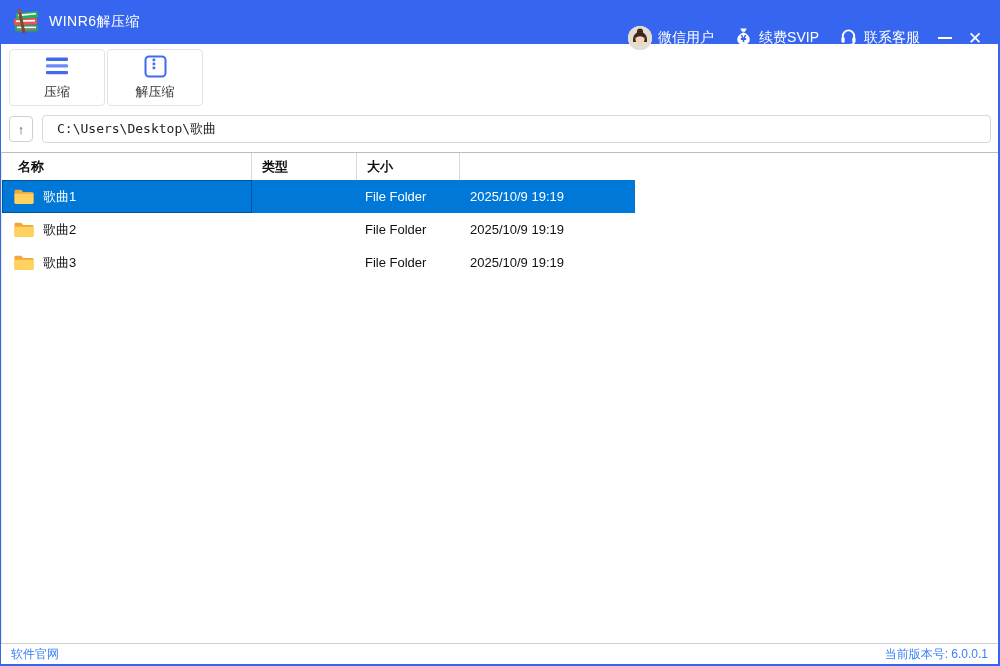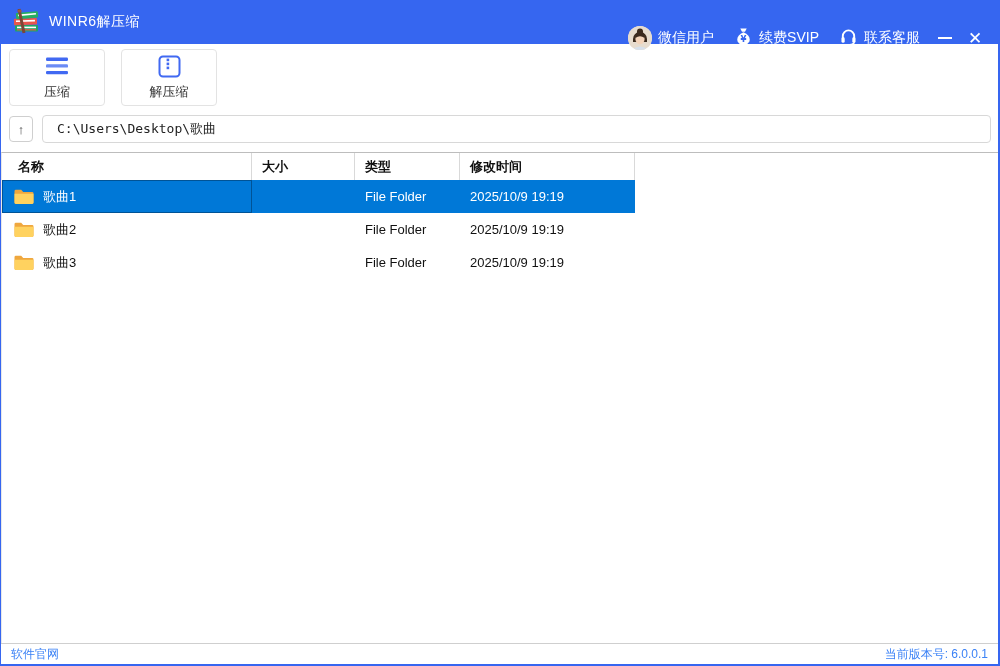--- a/index.html
+++ b/index.html
@@ -34,21 +34,21 @@
     background:rgba(255,255,255,.30);border-radius:2px;
   }
   .avatar{width:24px;height:24px;border-radius:50%;overflow:hidden;background:#E9DED2;flex:0 0 24px;}
   .win-btn{
     width:30px;height:44px;display:flex;align-items:center;justify-content:center;
     font-size:16px;cursor:default;
   }
   .min-line{display:block;width:14px;height:0;border-top:2px solid #fff;}
   .close-glyph{font-size:17px;line-height:1;}
   
-  .toolbar{flex:0 0 68px;display:flex;gap:16px;padding:5px 8px 6px 8px;background:#fff;}
+  .toolbar{flex:0 0 68px;display:flex;gap:2px;padding:5px 8px 6px 8px;background:#fff;}
   .tool-btn{
     background:#fff;border:1px solid #E3E3E3;border-radius:4px;
     min-width:96px;padding:0 22px;height:57px;
     display:flex;flex-direction:column;align-items:center;justify-content:center;gap:5px;
     font-family:inherit;cursor:default;
   }
   .tool-btn .ticon{height:24px;display:flex;align-items:center;justify-content:center;}
   .tool-btn .tlabel{font-size:13px;color:#333;}
   
   .addressbar{flex:0 0 40px;display:flex;align-items:center;gap:9px;padding:2px 7px 8px 8px;}
@@ -182,23 +182,22 @@
     <button class="up-btn">
       <span>↑</span>
     </button>
     <input class="path-input" type="text" value="C:\Users\Desktop\歌曲" style="">
   </div>
 
   <div class="list-area">
     <div class="filetable">
       <div class="thead">
         <div class="th c-name">名称</div>
+        <div class="th c-type">类型</div>
         <div class="th c-size">大小</div>
-        <div class="th c-type">类型</div>
-        <div class="th c-mod">修改时间</div>
       </div>
 
       <div class="row selected">
         <div class="cell c-name">
           <span class="foldericon">
             <svg width="20" height="16" viewBox="0 0 20 16">
               <path d="M0.5 2.2 a1.4 1.4 0 0 1 1.4 -1.4 h5.3 l2 2.2 h8.9 a1.4 1.4 0 0 1 1.4 1.4 v9.2 a1.4 1.4 0 0 1 -1.4 1.4 h-16.2 a1.4 1.4 0 0 1 -1.4 -1.4 z" fill="#EFA73E"></path>
               <path d="M0.5 4.8 h19 v8.8 a1.4 1.4 0 0 1 -1.4 1.4 h-16.2 a1.4 1.4 0 0 1 -1.4 -1.4 z" fill="#FFD25F"></path>
             </svg>
           </span>

